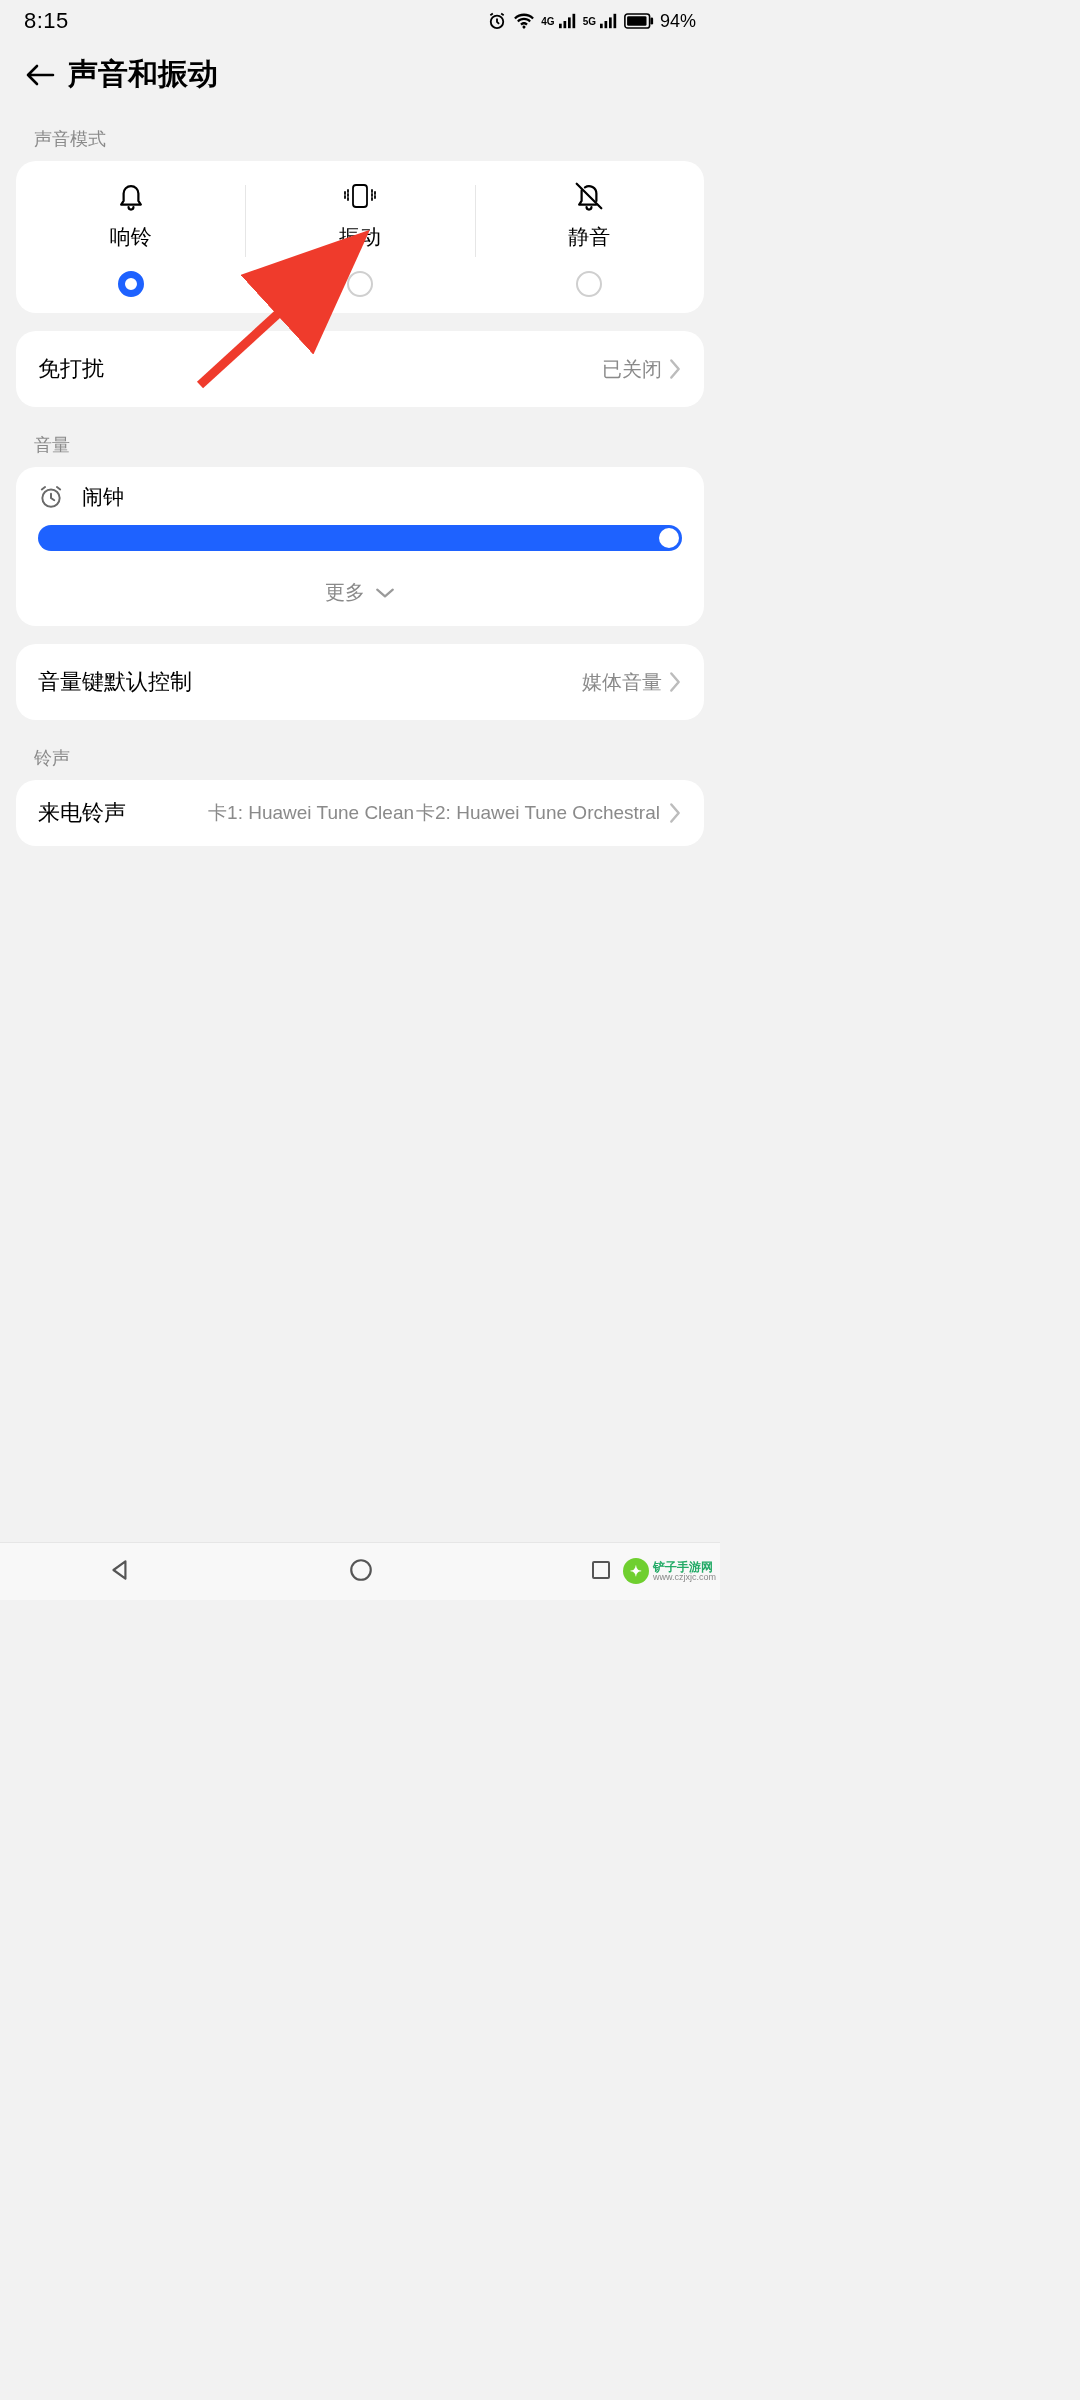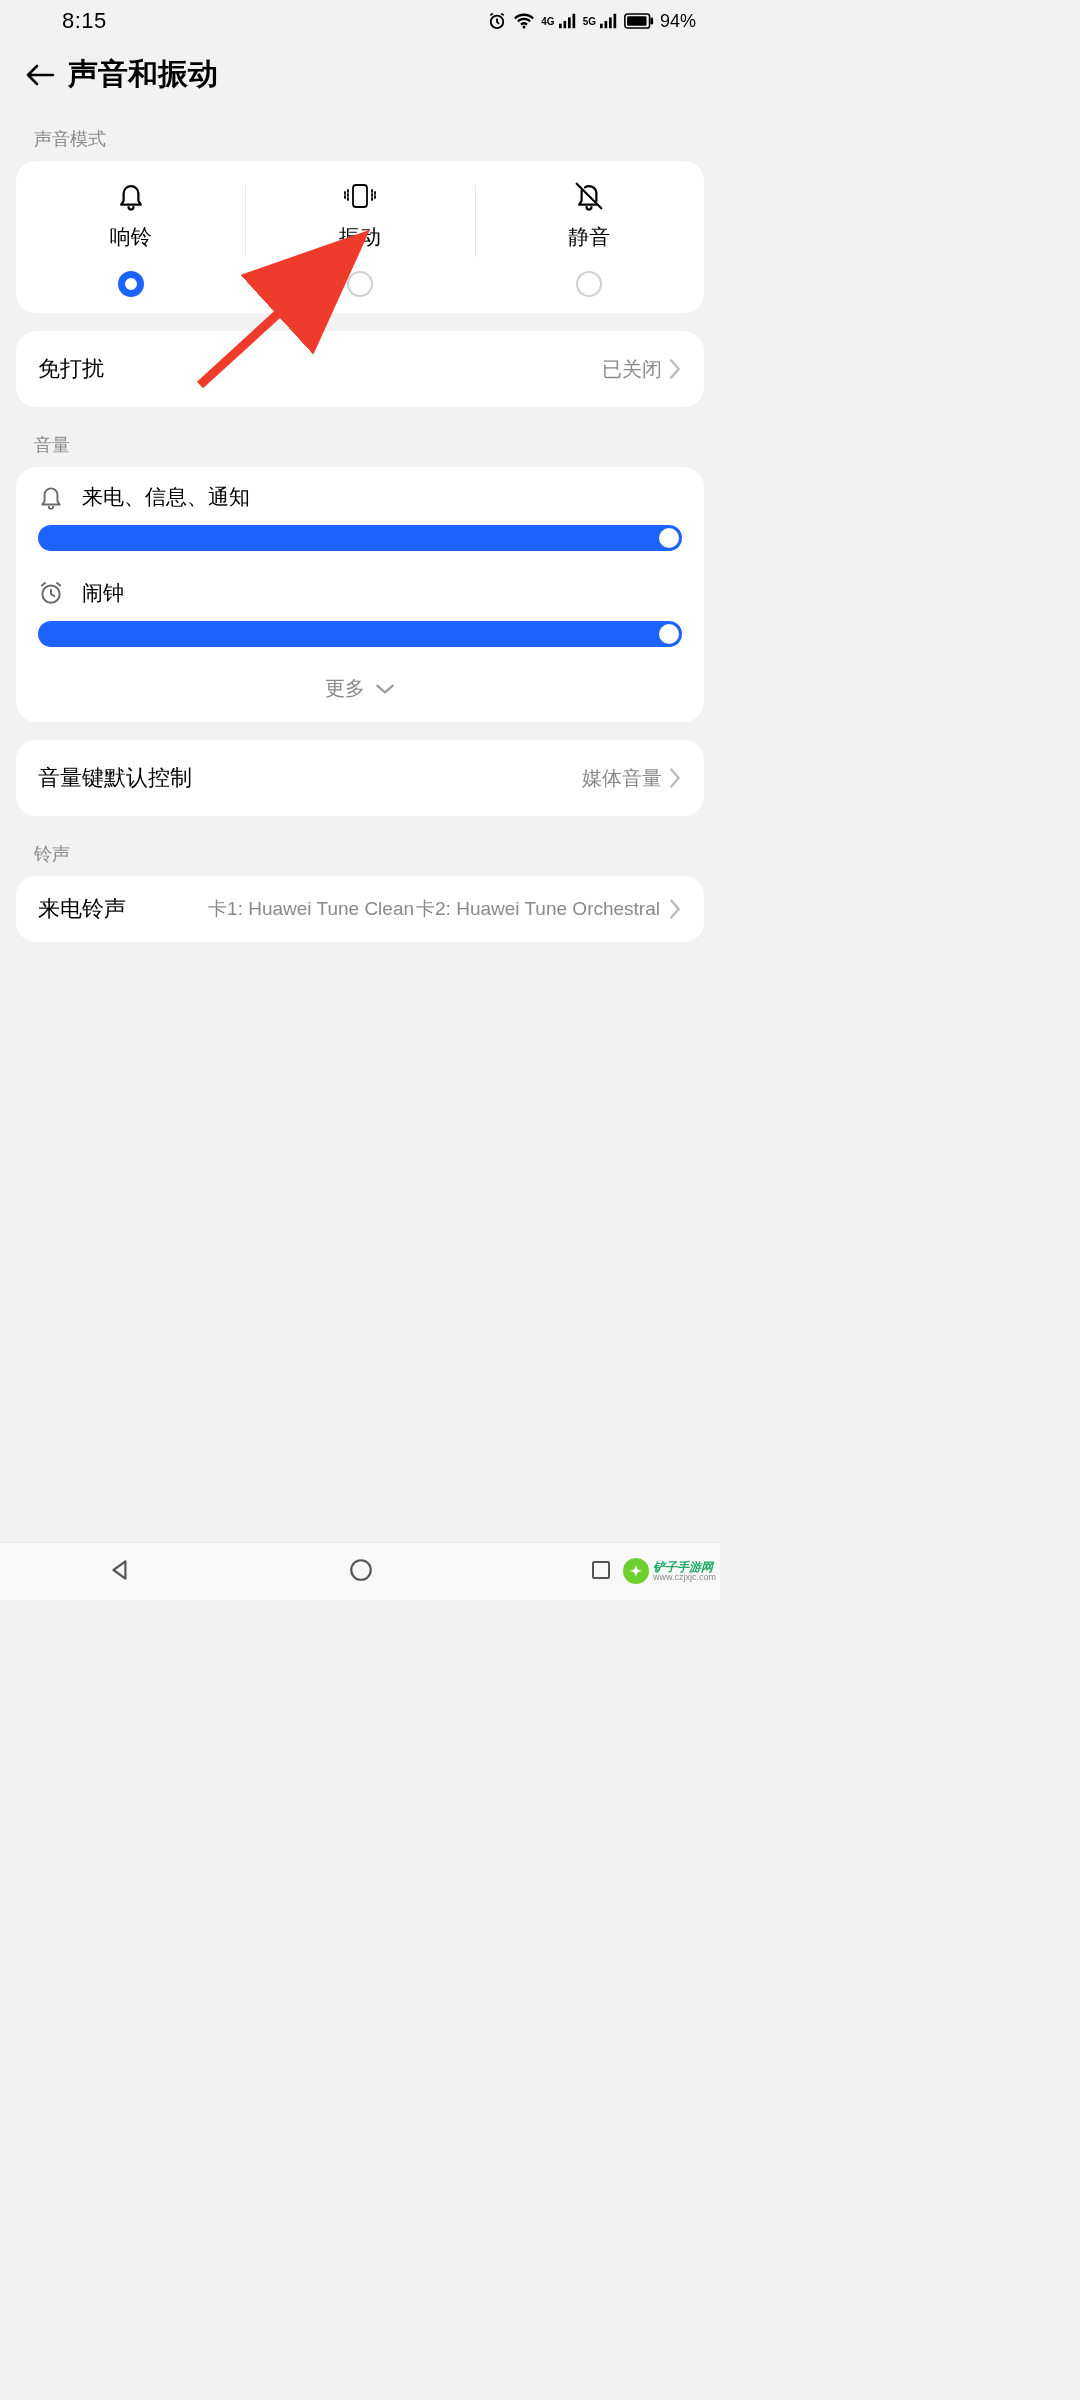--- a/index.html
+++ b/index.html
@@ -16,21 +16,21 @@
   .status-bar {
     height: 42px;
     padding: 0 24px;
     display: flex;
     align-items: center;
     justify-content: space-between;
     font-size: 20px;
     font-weight: 500;
     color: #000;
   }
-  .status-left { font-size: 22px; letter-spacing: 0.5px; margin-left: 38px; }
+  .status-left { font-size: 22px; letter-spacing: 0.5px; }
   .status-right { display: flex; align-items: center; gap: 6px; font-size: 18px; }
   .status-right svg { display: block; }
   .sig-label { font-size: 10px; font-weight: 600; margin-right: -2px; }
 
   
   .header {
     display: flex;
     align-items: center;
     padding: 12px 24px 24px 24px;
     gap: 12px;
@@ -162,21 +162,21 @@
     right: 0; bottom: 14px;
     display:flex; align-items:center; gap:4px;
     padding: 2px 4px;
   }
   .watermark .wm-dot {
     width: 26px; height: 26px; background:#6fcf2f; border-radius:50%;
     display:flex; align-items:center; justify-content:center;
     color:#fff; font-size:14px; font-weight:bold;
   }
   .watermark .wm-text { display:flex; flex-direction:column; line-height:1; }
-  .watermark .wm-text .t1 { font-size:12px; font-weight:700; color:#2a6;font-style:italic; }
+  .watermark .wm-text .t1 { font-size:12px; font-weight:700; color:#2a6; }
   .watermark .wm-text .t2 { font-size:9px; color:#888; }
 </style>
 </head>
 <body>
 
 <div class="status-bar">
   <div class="status-left">8:15</div>
   <div class="status-right">
     <svg width="20" height="20" viewBox="0 0 24 24" fill="none" stroke="#000" stroke-width="2.2">
         <circle cx="12" cy="13" r="7.5"></circle>
@@ -264,32 +264,20 @@
       <svg class="chevron" viewBox="0 0 10 18" fill="none" stroke="#bcbcbc" stroke-width="2" stroke-linecap="round" stroke-linejoin="round">
           <path d="M2 2l6 7-6 7"></path>
         </svg>
     </div>
   </div>
 </div>
 
 <div class="section-label">音量</div>
 
 <div class="card">
-  <div class="vol-section">
-    <div class="vol-head">
-      <svg width="26" height="28" viewBox="0 0 24 26" fill="none" stroke="#6a6a6a" stroke-width="1.8" stroke-linecap="round" stroke-linejoin="round">
-          <path d="M18 17V11a6 6 0 10-12 0v6l-2 3h16l-2-3z"></path>
-          <path d="M10 22a2 2 0 004 0"></path>
-        </svg>
-      <span class="vol-label">来电、信息、通知</span>
-    </div>
-    <div class="slider">
-        <div class="thumb"></div>
-      </div>
-  </div>
 
   <div class="vol-section">
     <div class="vol-head">
       <svg width="26" height="26" viewBox="0 0 24 24" fill="none" stroke="#6a6a6a" stroke-width="1.8" stroke-linecap="round">
           <circle cx="12" cy="13" r="8"></circle>
           <path d="M12 9v4l3 2"></path>
           <path d="M3.5 5l3-2.2M20.5 5l-3-2.2"></path>
         </svg>
       <span class="vol-label">闹钟</span>
     </div>

